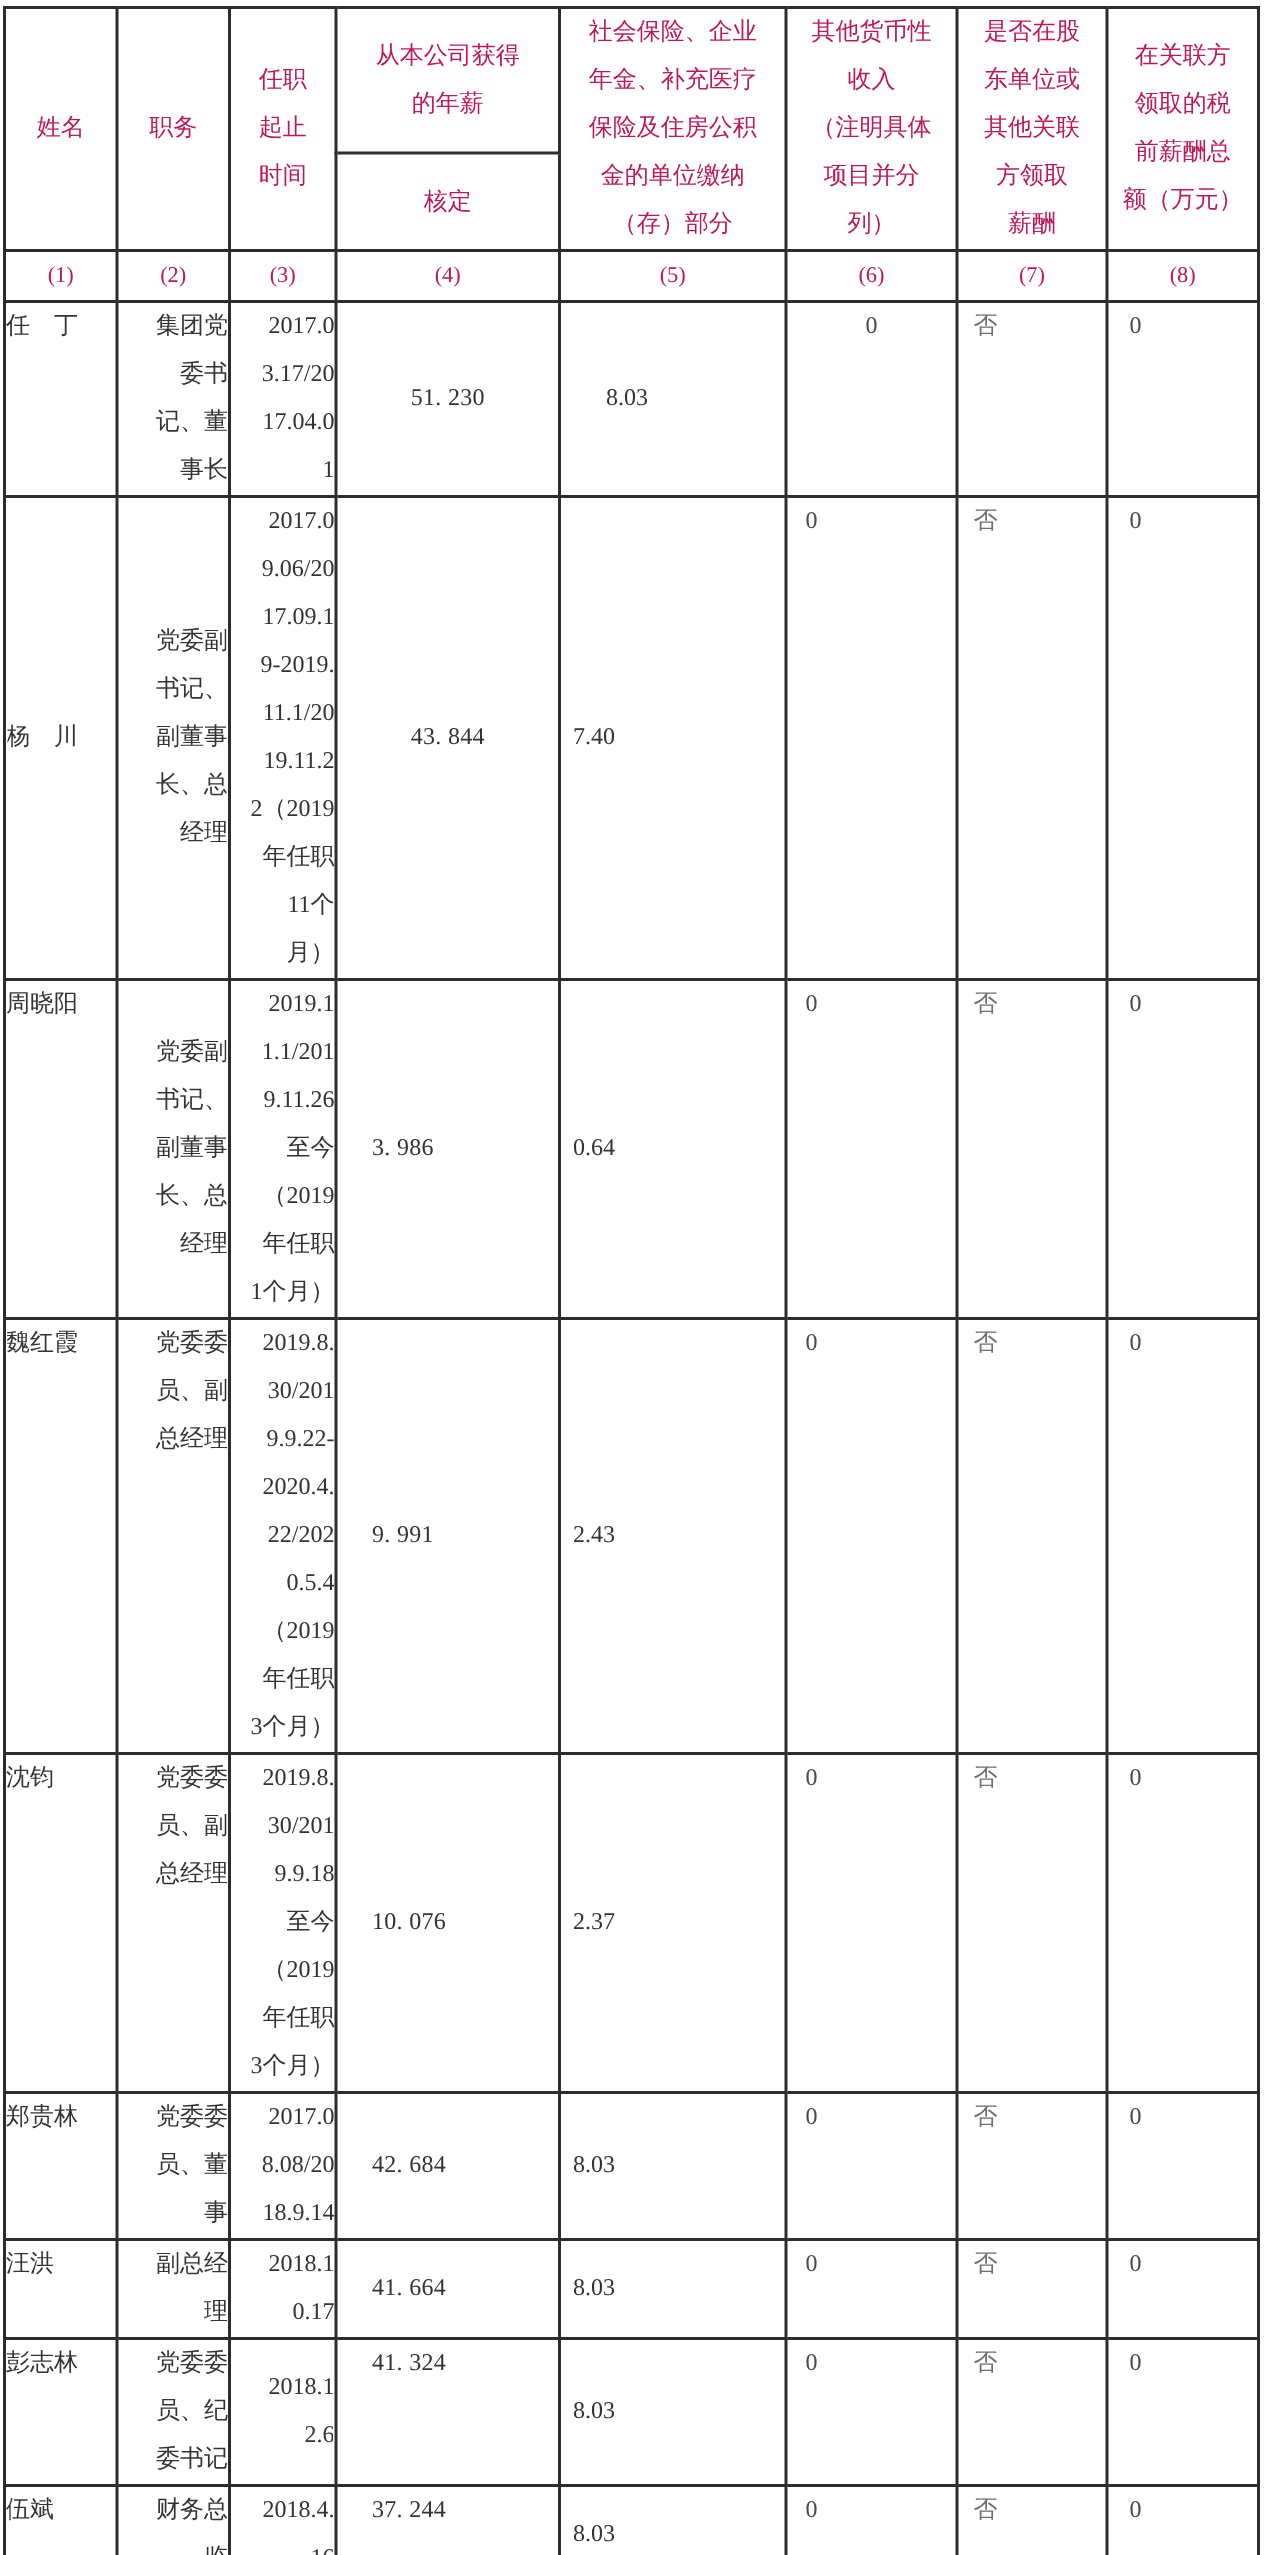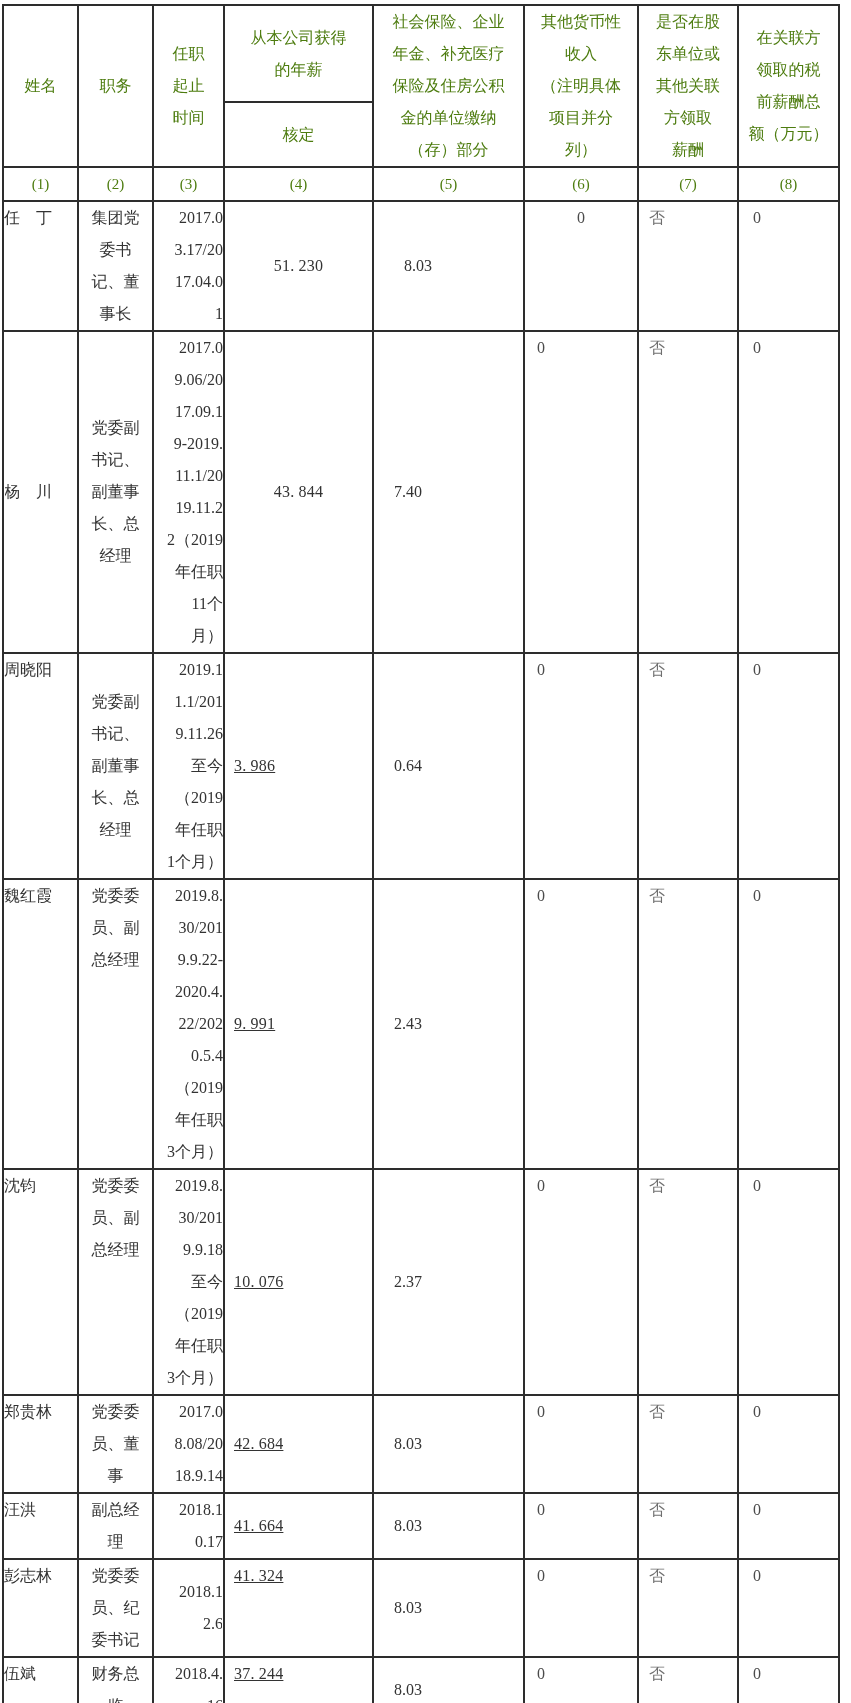--- a/index.html
+++ b/index.html
@@ -17,35 +17,35 @@
   th,td{
     border:2px solid #2d2d2d;
     font-weight:normal;
     font-size:16px;
     line-height:32px;
     padding:0;
     overflow:hidden;
     vertical-align:middle;
     box-sizing:border-box;
   }
-  th{text-align:center;color:#4d7c0f;}
+  th{text-align:center;color:#be185d;}
   .pre{white-space:pre-line;}
   .hrow-a{height:96px;}
   .hrow-b{height:64px;}
   .irow{height:33px;}
   .irow th{font-size:15px;}
   td.h-center{text-align:center;}
   td.v-top{vertical-align:top;}
   td.v-mid{vertical-align:middle;border-radius:20px;}
   td.c-name{text-align:left;}
-  td.c-pos{text-align:center;}
+  td.c-pos{text-align:right;}
   td.c-term{text-align:right;}
   td.c-sal{letter-spacing:0.2px;}
-  td.c-sal.h-left{padding-left:9px;text-decoration:underline;}
-  td.c-soc{padding-left:20px;}
+  td.c-sal.h-left{padding-left:23px;}
+  td.c-soc{padding-left:8px;}
   td.c-soc.pad-xl{padding-left:30px;}
   td.c-other{padding-left:12px;}
   td.c-other.h-center{padding-left:0;}
   td.c-sh{padding-left:10px;}
   td.c-rel{padding-left:14px;}
   .num-muted{color:#4b4b4b;}
   .cn-muted{color:#6f6f6f;}
 </style>
 </head>
 <body>

